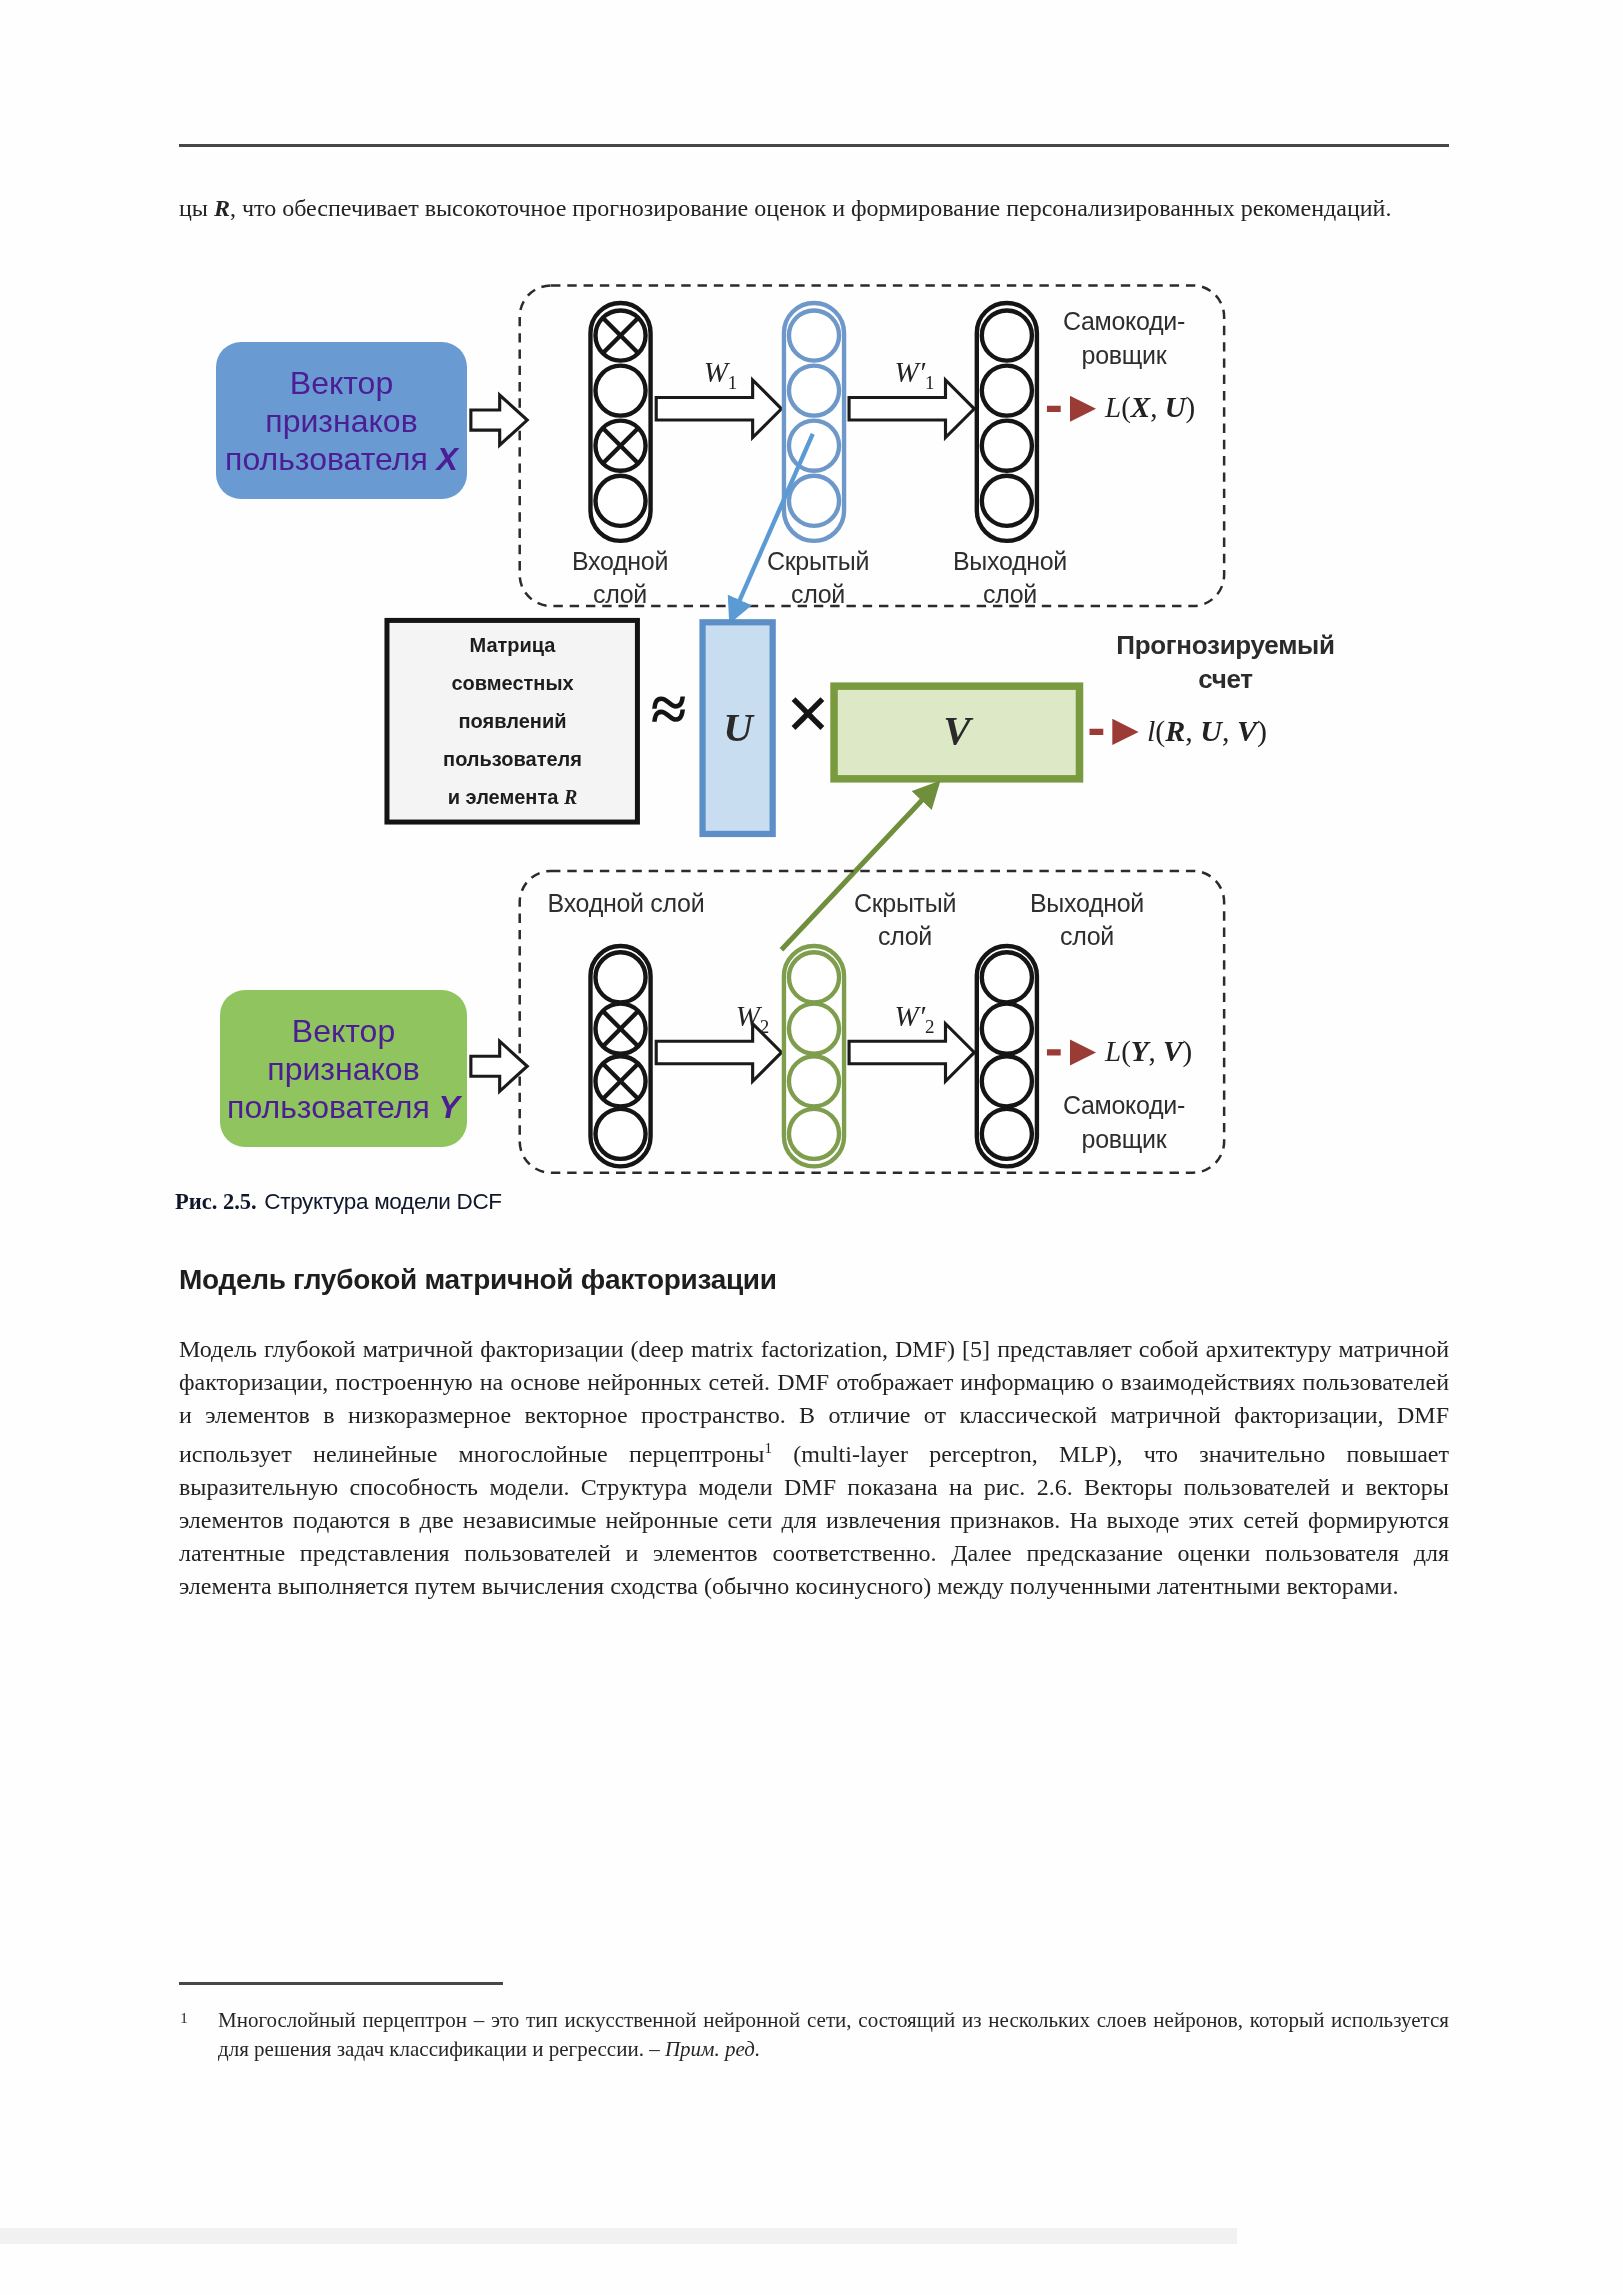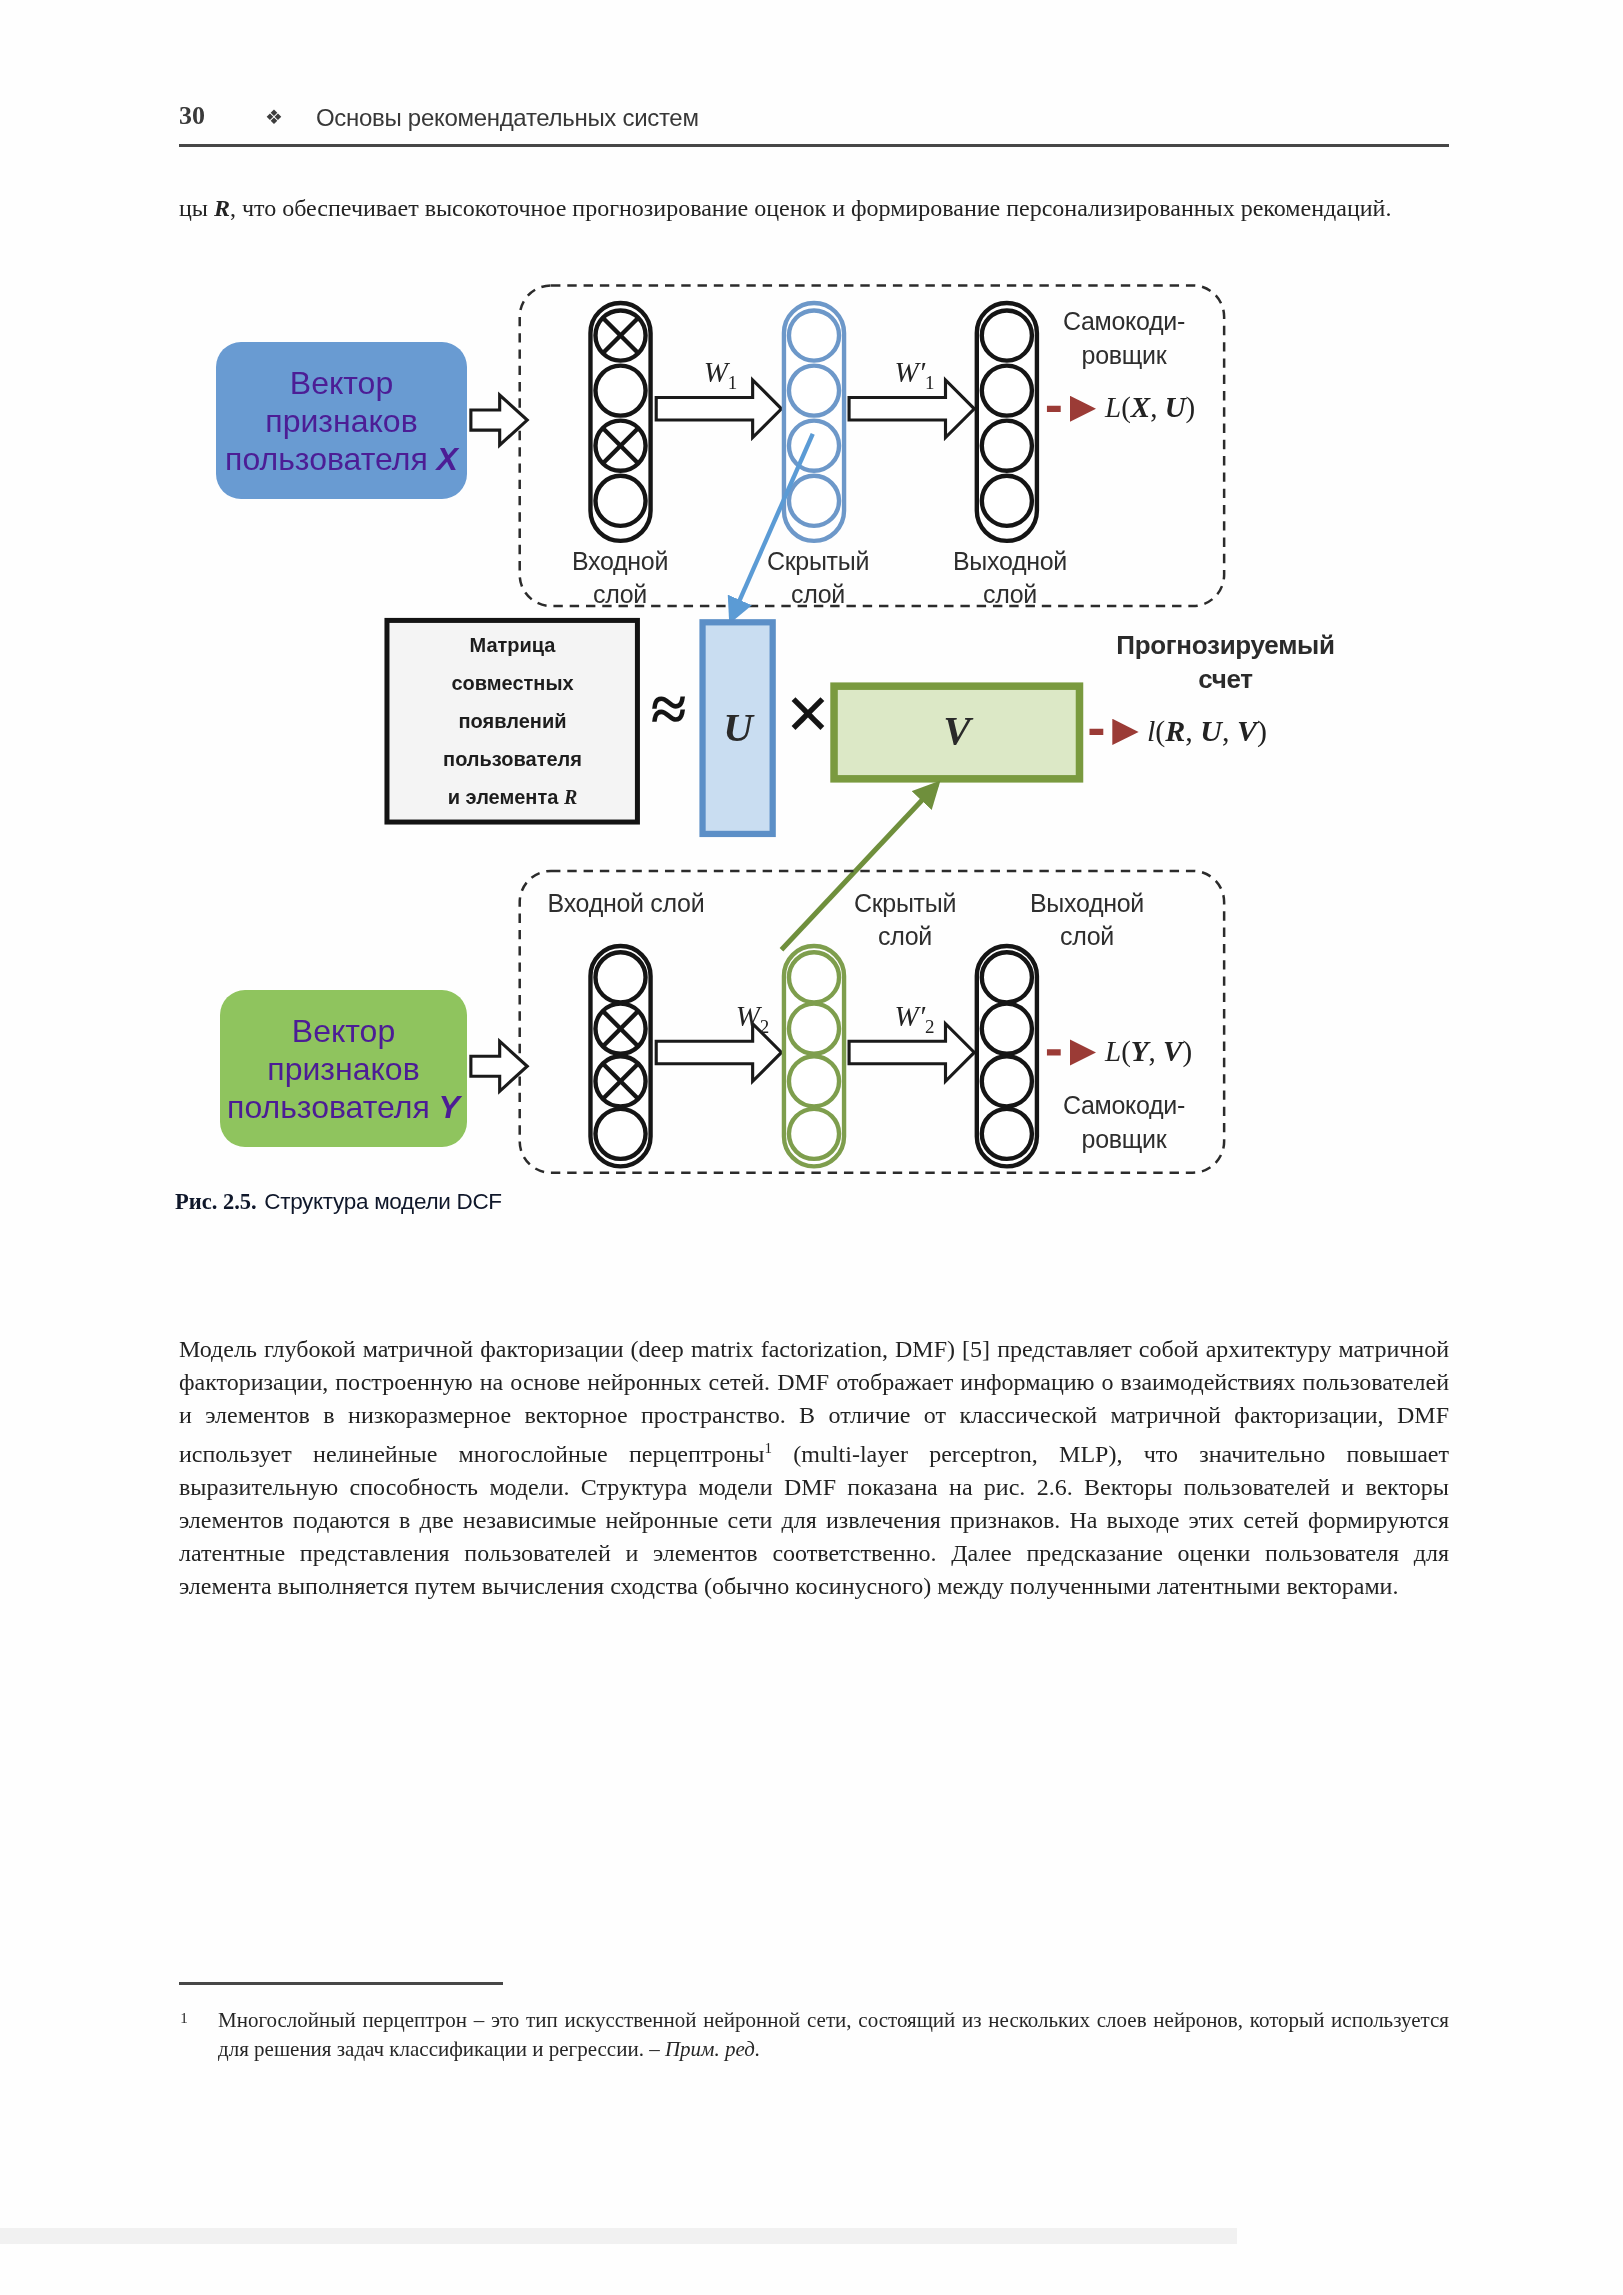--- a/index.html
+++ b/index.html
@@ -57,25 +57,20 @@
     font-size:21px; line-height:29px; text-align:justify; color:#262626;
   }
   .fn-marker { position:absolute; left:1.3px; top:-2.5px; font-size:15px; }
   .scan-artifact { position:absolute; left:0; top:2228px; width:1237px; height:16.3px; background:#f1f1f1; }
 </style>
 </head>
 <body>
 
 <div class="page">
 
-  <div class="hdr">
-    <span class="hdr-num">30</span>
-    <span class="hdr-orn">❖</span>
-    <span class="hdr-title">Основы рекомендательных систем</span>
-  </div>
   <div class="hdr-rule"></div>
 
   <div class="para" style="top:177px;">
     <span>цы </span><span class="bi">R</span><span>, что обеспечивает высокоточное прогнозирование оценок и формирование персонализированных рекомендаций.</span>
   </div>
 
   <div class="fig">
     <svg width="1623" height="908" viewBox="0 0 2592 1450">
       <defs>
         <marker id="mred" viewBox="0 0 10 10" refX="8" refY="5" markerWidth="4.2" markerHeight="4.2" orient="auto-start-reverse">
@@ -262,20 +257,21 @@
     <div class="abs dlab" style="left:1024px; top:812px; width:200px; line-height:34px;">
       <div>Самокоди-</div>
       <div>ровщик</div>
     </div>
   </div>
 
   <div class="caption">
     <span class="cap-label">Рис. 2.5.</span><span class="cap-text">Структура модели DCF</span>
   </div>
 
+  <div class="heading">Модель глубокой матричной факторизации</div>
 
   <div class="para" style="top:1318px;">
     <span>Модель глубокой матричной факторизации (deep matrix factorization, DMF) [5] представляет собой архитектуру матричной факторизации, построенную на основе нейронных сетей. DMF отображает информацию о взаимодействиях пользователей и элементов в низкоразмерное векторное пространство. В отличие от классической матричной факторизации, DMF использует нелинейные многослойные перцептроны</span><sup style="font-size:15px;">1</sup><span> (multi-layer perceptron, MLP), что значительно повышает выразительную способность модели. Структура модели DMF показана на рис. 2.6. Векторы пользователей и векторы элементов подаются в две независимые нейронные сети для извлечения признаков. На выходе этих сетей формируются латентные представления пользователей и элементов соответственно. Далее предсказание оценки пользователя для элемента выполняется путем вычисления сходства (обычно косинусного) между полученными латентными векторами.</span>
   </div>
 
   <div class="fn-rule"></div>
   <div class="footnote">
     <span class="fn-marker">1</span>
     <span>Многослойный перцептрон – это тип искусственной нейронной сети, состоящий из нескольких слоев нейронов, который используется для решения задач классификации и регрессии. – </span><span class="it">Прим. ред.</span>
   </div>

